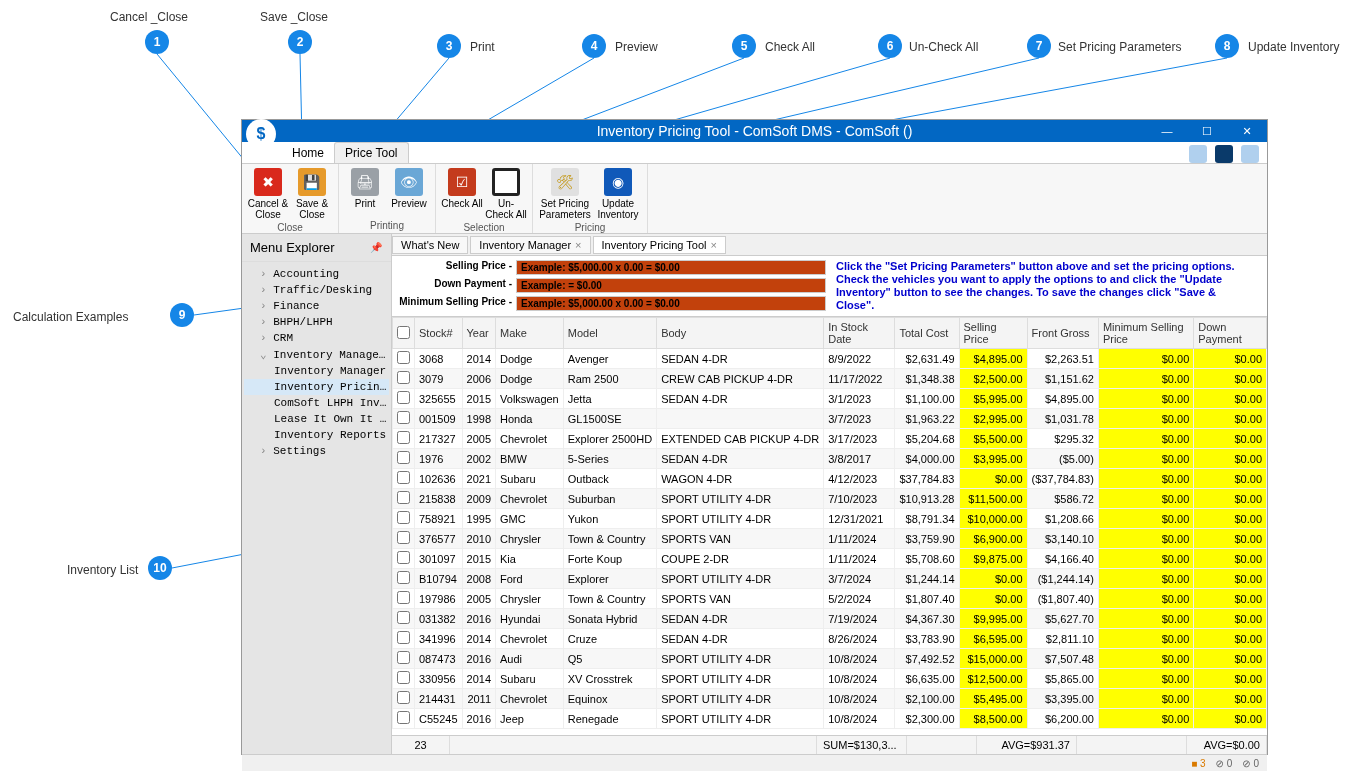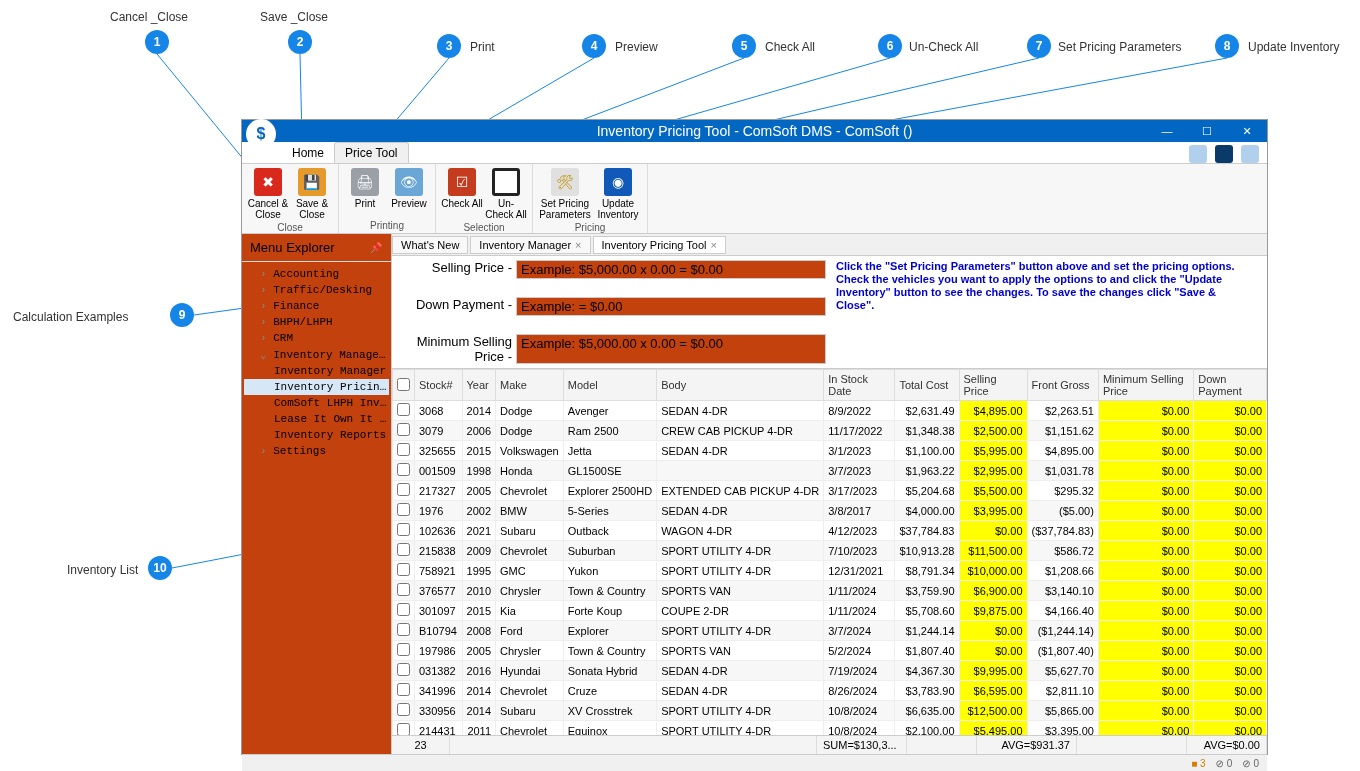--- a/index.html
+++ b/index.html
@@ -27,38 +27,38 @@
   .rgroup-btns { display: flex; }
   .rbtn { display: flex; flex-direction: column; align-items: center; width: 44px; padding: 2px 0; cursor: pointer; }
   .rbtn .ricon { width: 28px; height: 28px; border-radius: 3px; display:flex; align-items:center; justify-content:center; color:#fff; font-size:14px; }
   .rbtn .rlabel { font-size: 10px; text-align: center; line-height: 11px; margin-top: 2px; }
   .rgroup-name { font-size: 10px; color: #555; margin-top: auto; padding-bottom: 2px; }
   .help-icons { margin-left:auto; padding: 4px 8px 0 0; display:flex; gap:8px; }
   .help-icons span { width:18px; height:18px; display:inline-block; border-radius:3px; }
 
   
   .body-area { display: flex; height: calc(100% - 114px); }
-  .sidebar { width: 150px; background: #c2410c; border-right: 1px solid #ccc; }
+  .sidebar { width: 150px; background: #e5e5e5; border-right: 1px solid #ccc; }
   .sidebar h3 { font-size: 13px; font-weight: normal; padding: 6px 8px; border-bottom: 1px solid #ddd; display:flex; justify-content:space-between; align-items:center; }
   .tree { padding: 4px 2px; font-size: 11px; }
   .tree-item { padding: 2px 2px 2px 16px; cursor: pointer; white-space:nowrap; overflow:hidden; text-overflow:ellipsis;font-family:Liberation Mono, monospace; }
   .tree-item.child { padding-left: 30px; }
   .tree-item.selected { background: #d6e8f7; }
   .tree-item::before { content:"› "; color:#888; }
   .tree-item.expanded::before { content:"⌄ "; }
   .tree-item.child::before { content:""; }
 
   .main { flex: 1; display: flex; flex-direction: column; overflow:hidden; }
   .doc-tabs { height: 22px; background: #f0f0f0; display: flex; align-items: center; border-bottom: 1px solid #ccc; }
   .doc-tab { padding: 2px 8px; border: 1px solid #ccc; background: #f8f8f8; margin-right: 2px; font-size: 11px; display:flex; align-items:center; gap:4px; }
   .doc-tab.active { background: #fff; }
   .doc-tab .close { color:#888; }
 
   .info-row { display: flex; padding: 4px; gap: 10px; align-items:flex-start; }
-  .examples { display: grid; grid-template-columns: 120px 310px; row-gap: 18px; font-size:13px; }
+  .examples { display: grid; grid-template-columns: 120px 310px; row-gap: 3px; font-size:10px;font-weight:bold; }
   .examples label { text-align: right; padding-right: 4px; }
   .examples .ex-val { background: #c2410c; border: 1px solid #ccc; padding: 1px 4px; }
   .instructions { color: #0000CD; font-weight: bold; font-size: 11px; line-height: 13px; max-width: 420px; }
 
   
   .grid-wrap { flex:1; overflow:auto; border-top:1px solid #ccc; }
   table.grid { border-collapse: collapse; width: 100%; font-size: 11px; }
   table.grid th { background: #f4f4f4; border: 1px solid #ddd; padding: 3px 4px; text-align: left; font-weight: normal; color:#333; position:sticky; top:0; }
   table.grid td { border: 1px solid #eee; padding: 2px 4px; white-space:nowrap; }
   table.grid tr:nth-child(even) td { background: #f7f7f7; }
@@ -458,20 +458,34 @@
     <td>SEDAN 4-DR</td>
     <td>8/26/2024</td>
     <td class="num">$3,783.90</td>
     <td class="num hl">$6,595.00</td>
     <td class="num">$2,811.10</td>
     <td class="num hl">$0.00</td>
     <td class="num hl">$0.00</td>
               </tr>
               <tr>
     <td class="chk"><input type="checkbox" style=""></td>
+    <td>087473</td>
+    <td class="num">2016</td>
+    <td>Audi</td>
+    <td>Q5</td>
+    <td>SPORT UTILITY 4-DR</td>
+    <td>10/8/2024</td>
+    <td class="num">$7,492.52</td>
+    <td class="num hl">$15,000.00</td>
+    <td class="num">$7,507.48</td>
+    <td class="num hl">$0.00</td>
+    <td class="num hl">$0.00</td>
+              </tr>
+              <tr>
+    <td class="chk"><input type="checkbox" style=""></td>
     <td>330956</td>
     <td class="num">2014</td>
     <td>Subaru</td>
     <td>XV Crosstrek</td>
     <td>SPORT UTILITY 4-DR</td>
     <td>10/8/2024</td>
     <td class="num">$6,635.00</td>
     <td class="num hl">$12,500.00</td>
     <td class="num">$5,865.00</td>
     <td class="num hl">$0.00</td>

